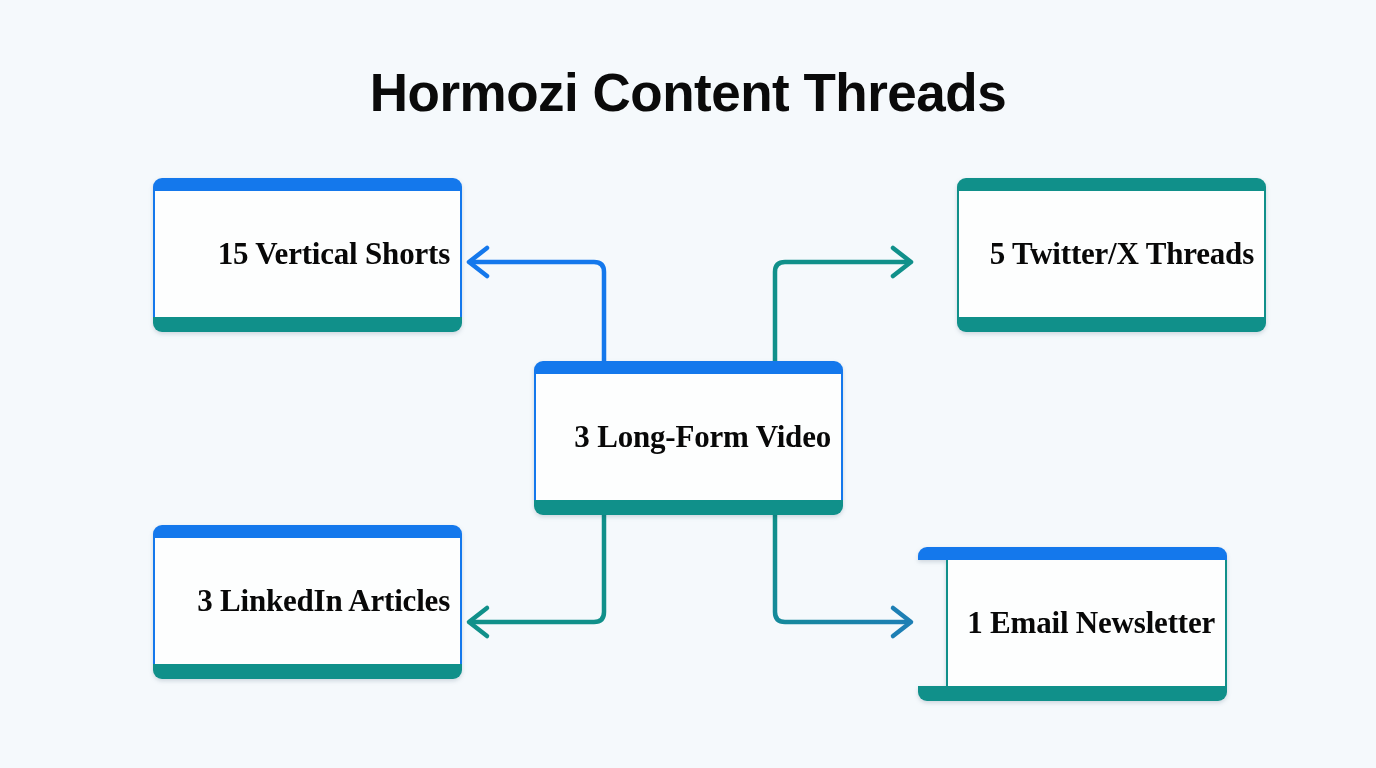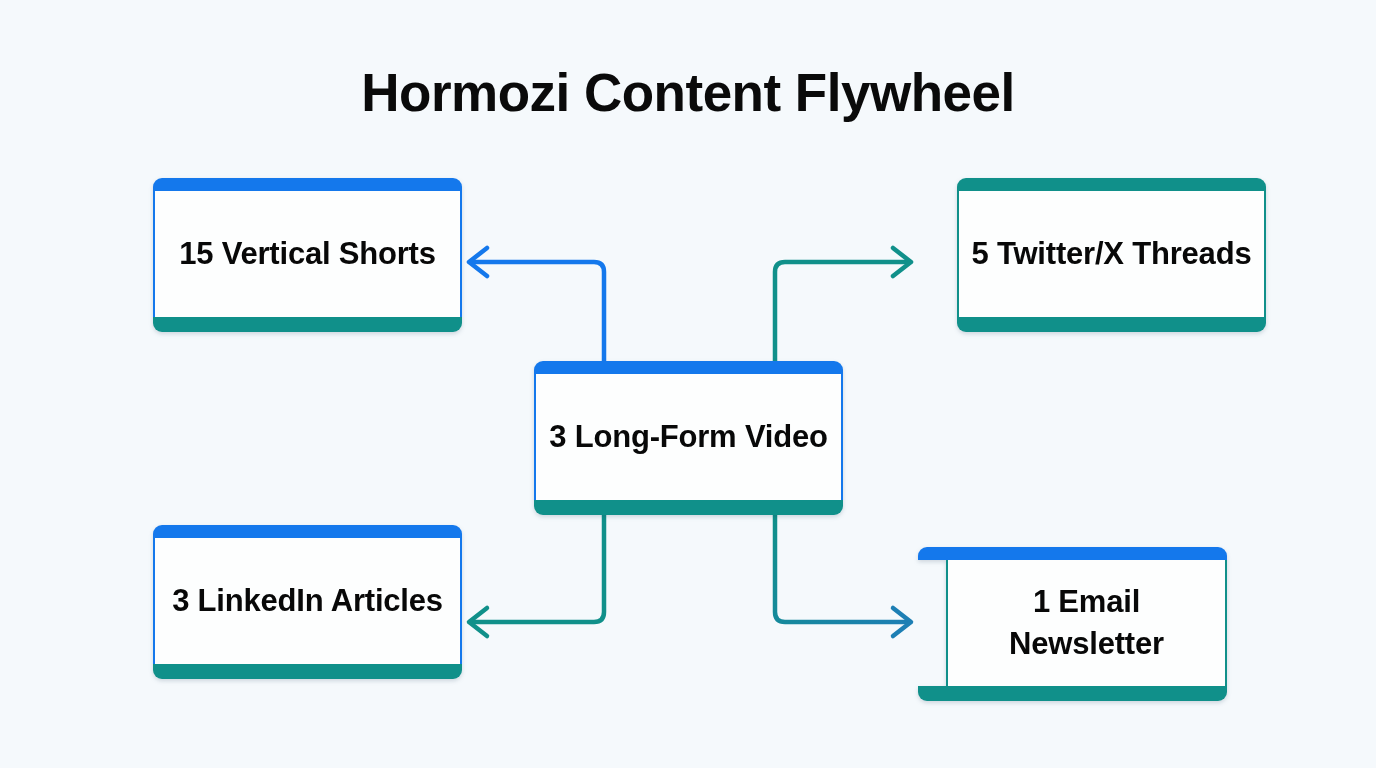--- a/index.html
+++ b/index.html
@@ -55,39 +55,40 @@
   .node-foot {
     height: 15px;
     border-radius: 0 0 9px 9px;
     flex: none;
   }
   .node-body {
     flex: 1 1 auto;
     background: #fdfefe;
     display: flex;
     align-items: center;
-    justify-content: center;
+    justify-content: flex-end;
     box-sizing: border-box;
+    font-family: Liberation Serif, serif;
   }
   .node-label {
     font-size: 31px;
     font-weight: bold;
     line-height: 1.36;
     color: #080808;
     text-align: center;
     letter-spacing: -0.2px;
     padding: 0 10px;
   }
 </style>
 </head>
 <body>
 
 <div id="canvas">
 
-  <div class="diagram-title">Hormozi Content Flywheel</div>
+  <div class="diagram-title">Hormozi Content Threads</div>
 
   <svg id="edge-layer" viewBox="0 0 1376 768" xmlns="http://www.w3.org/2000/svg">
     <defs>
       <linearGradient id="gradNewsletter" x1="775" y1="515" x2="906" y2="622" gradientUnits="userSpaceOnUse">
         <stop offset="0" stop-color="#10908a"></stop>
         <stop offset="1" stop-color="#1d7fb4"></stop>
       </linearGradient>
     </defs>
 
     <g>

